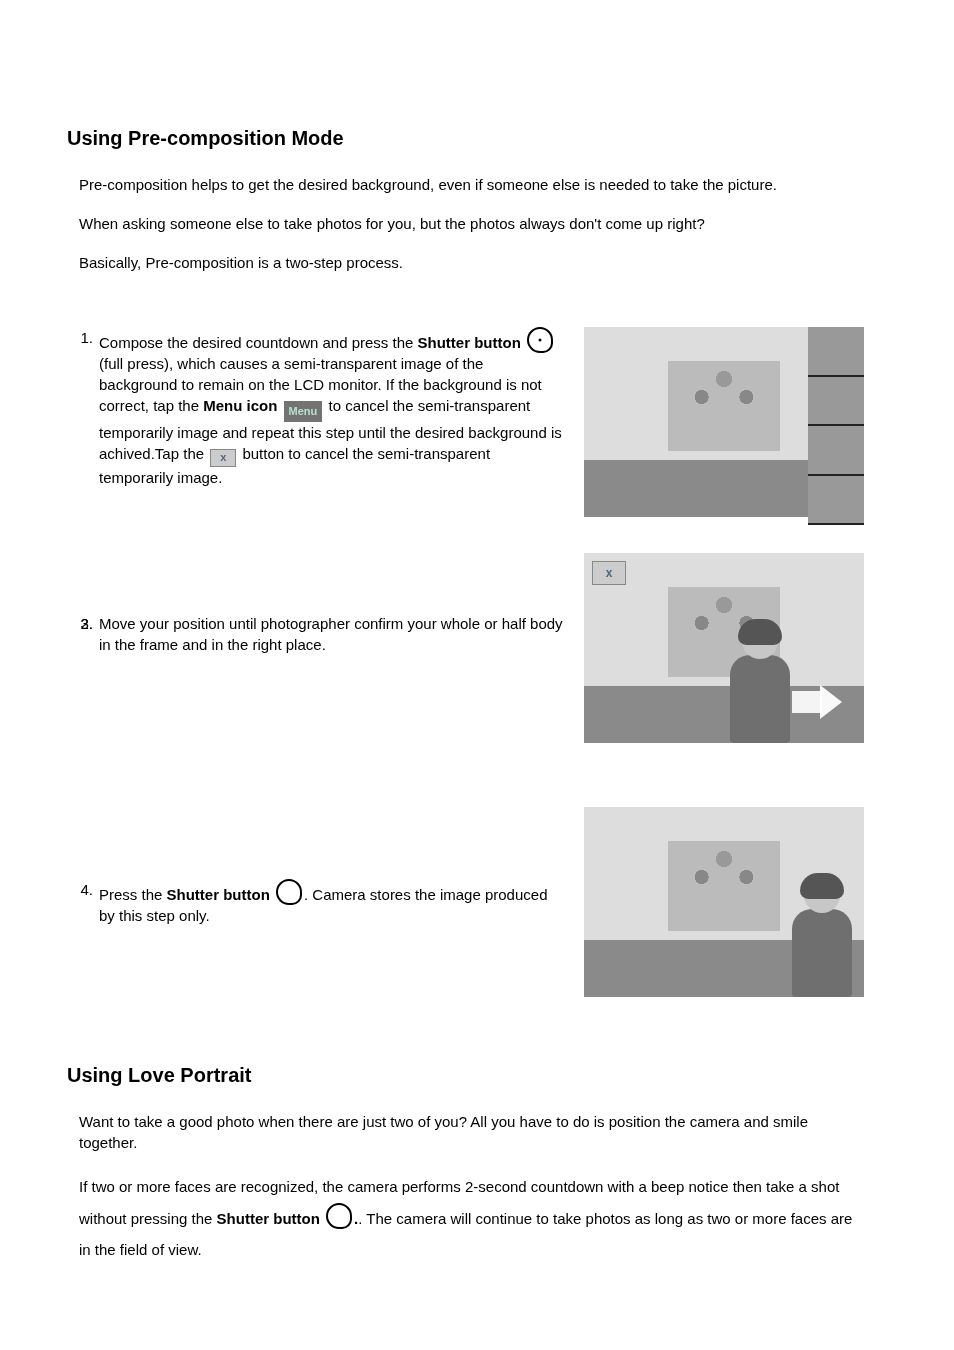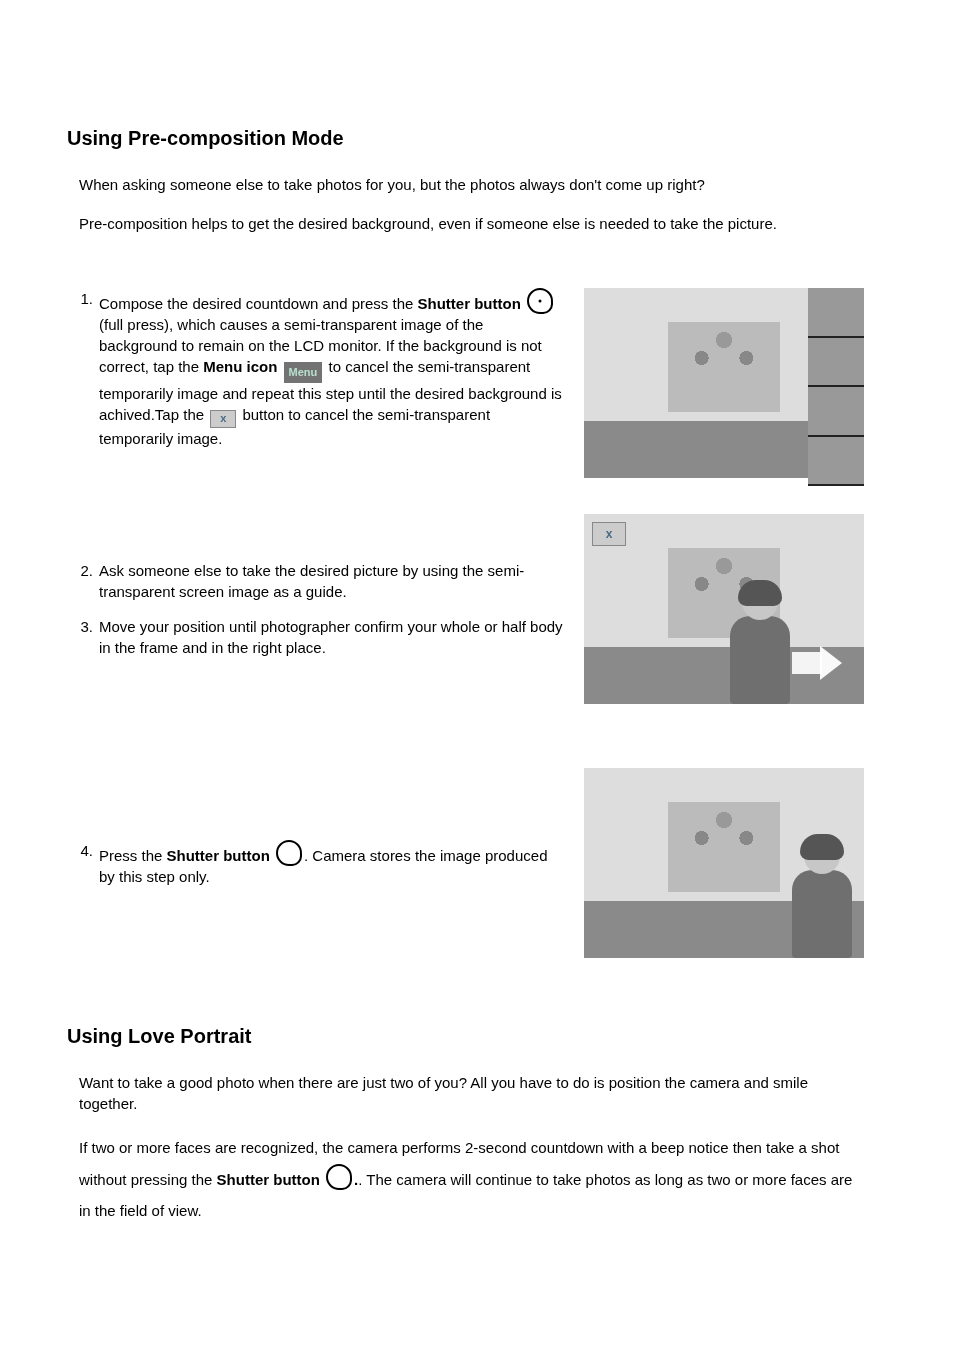--- a/index.html
+++ b/index.html
@@ -88,22 +88,23 @@
   .sp { height: 36px; }
   .sp2 { height: 64px; }
 </style>
 </head>
 <body>
 
 <div class="page">
 
   <h2>Using Pre-composition Mode</h2>
 
+  <p class="para">Pre-composition helps to get the desired background, even if someone else is needed to take the picture.</p>
   <p class="para">When asking someone else to take photos for you, but the photos always don't come up right?</p>
-  <p class="para">Pre-composition helps to get the desired background, even if someone else is needed to take the picture.</p>
+  <p class="para">Basically, Pre-composition is a two-step process.</p>
 
   <div class="sp"></div>
 
   <div class="row">
     <div class="textcol">
       <ol>
         <li>
           <span class="num">1.</span>
           <span>
             <span>Compose the desired countdown and press the </span><b>Shutter button</b>
@@ -130,21 +131,20 @@
     </div>
   </div>
 
   <div class="sp"></div>
 
   <div class="row">
     <div class="textcol" style="padding-top:46px;">
       <ol>
         <li>
           <span class="num">2.</span>
-          <span>Ask someone else to take the desired picture by using the  semi-transparent screen image as a guide.</span>
         </li>
         <li>
           <span class="num">3.</span>
           <span>Move your position until photographer confirm your whole or half body in the frame and in the right place.</span>
         </li>
       </ol>
     </div>
     <div class="imgcol">
       <div class="cam-image">
         <div class="sky"></div>

